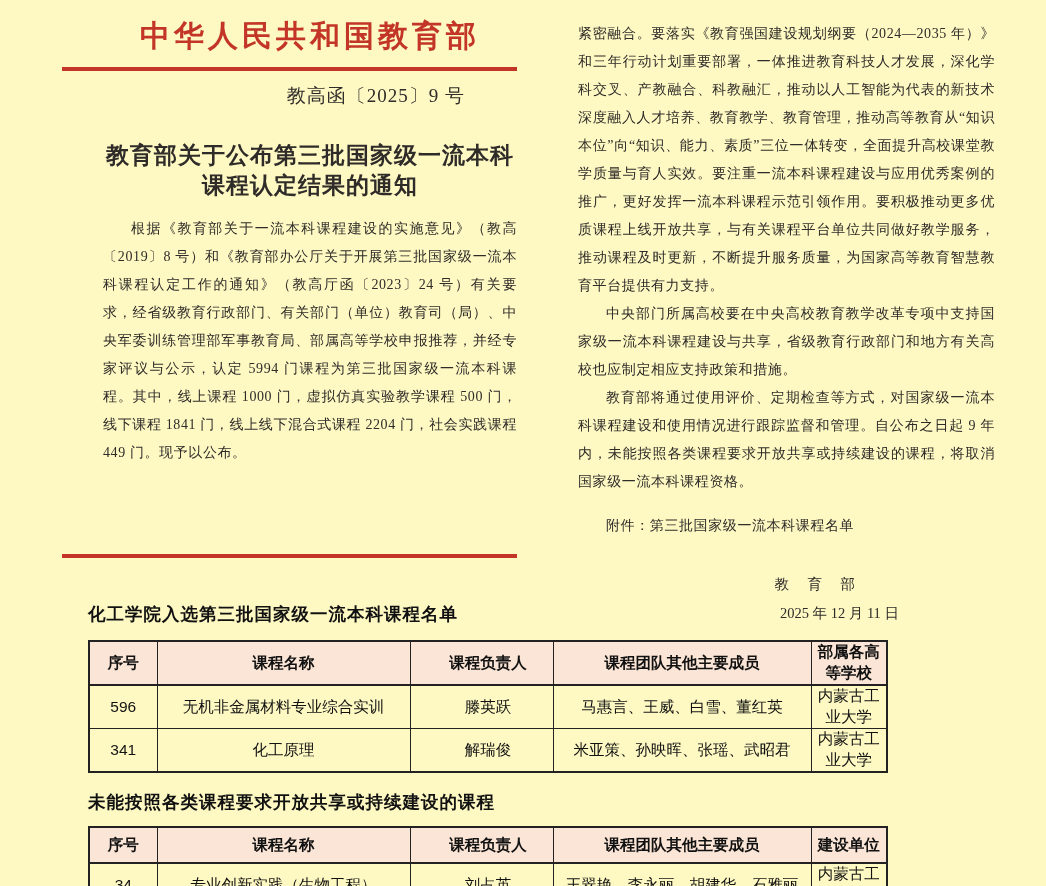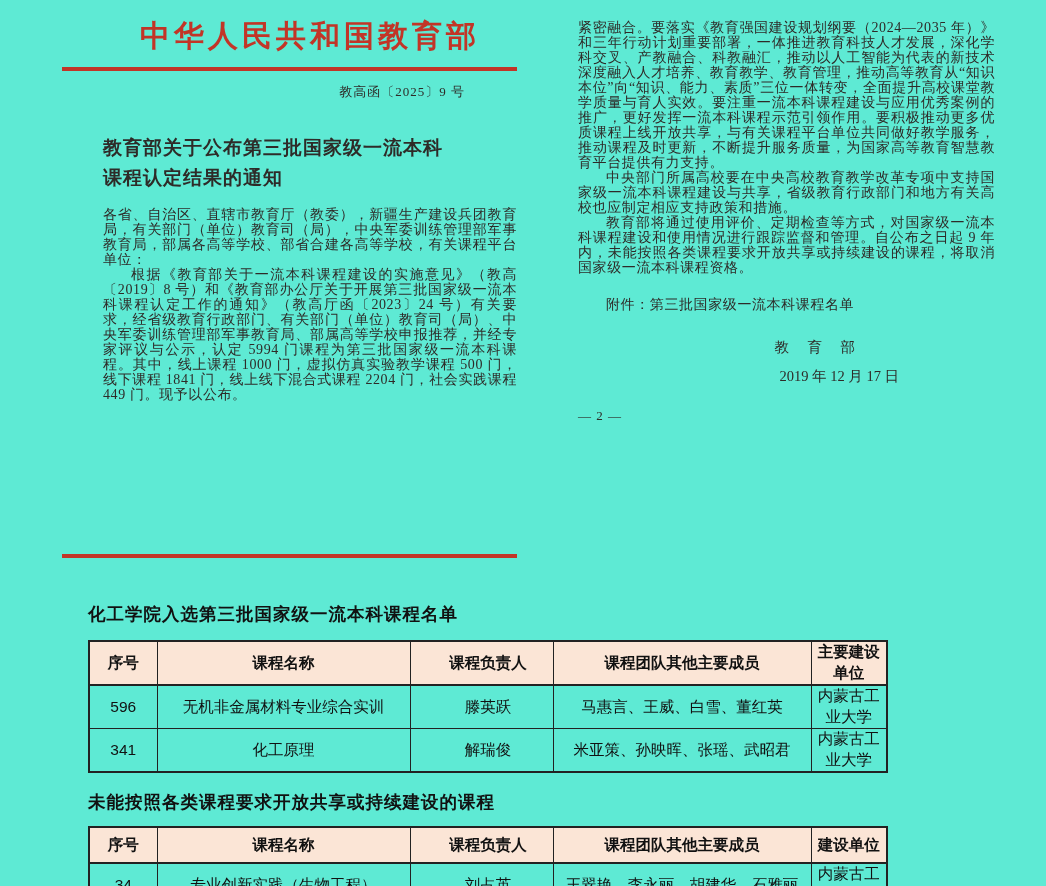--- a/index.html
+++ b/index.html
@@ -5,46 +5,46 @@
   :root{
     --red:#c23527;
     --peach:#fbe5d6;
     --ink:#2e2b28;
     --table-ink:#111111;
     --border:#222222;
   }
   *{box-sizing:border-box;}
   body{margin:0;background:#ffffff;}
   .page{
-    position:relative;width:1046px;height:886px;background:#5eead4;overflow:hidden;
+    position:relative;width:1046px;height:886px;background:#fef9c3;overflow:hidden;
     font-family:"Liberation Serif","DejaVu Serif",serif;color:var(--ink);
   }
 
   
   .doc-col{position:absolute;}
   .doc-col.left{left:62px;top:16px;width:455px;}
   .doc-col.right{left:578px;top:20px;width:417px;}
 
   .agency{
     color:var(--red);font-weight:700;font-size:30px;letter-spacing:4px;
     text-align:center;padding-left:41px;white-space:nowrap;
   }
   .redline{height:3px;border-top:3px solid var(--red);border-bottom:1px solid var(--red);margin-top:10px;}
   .footer-line{position:absolute;top:538px;left:0;right:0;margin:0;}
 
   .left-content{padding-left:41px;}
-  .doc-number{margin-top:12px;text-align:right;padding-right:52px;font-size:13px;letter-spacing:1px;}
-  .doc-title{margin:32px 0 0;font-size:19px;font-weight:700;text-align:left;line-height:30px;letter-spacing:1px;}
-  .body{margin-top:14px;font-size:14px;line-height:15px;text-align:justify;letter-spacing:0.6px;}
+  .doc-number{margin-top:12px;text-align:right;padding-right:52px;font-size:19px;letter-spacing:1px;}
+  .doc-title{margin:32px 0 0;font-size:23px;font-weight:700;text-align:center;line-height:30px;letter-spacing:1px;}
+  .body{margin-top:14px;font-size:14px;line-height:28px;text-align:justify;letter-spacing:0.6px;}
   .right .body{margin-top:0;}
   .body p{margin:0;}
   .body p.indent{text-indent:2em;}
 
   .attachment{margin:21px 0 0;font-size:14px;text-indent:2em;letter-spacing:0.6px;}
-  .signature{margin-top:24px;font-size:14.5px;}
+  .signature{margin-top:40px;font-size:14.5px;}
   .signer{text-align:right;padding-right:138px;letter-spacing:2px;}
   .sign-date{margin-top:10px;text-align:right;padding-right:96px;}
   .page-number{margin-top:22px;font-size:13px;letter-spacing:1px;}
 
   
   .list-section{
     position:absolute;left:88px;top:598px;width:900px;
     font-family:"Liberation Sans","DejaVu Sans",sans-serif;color:var(--table-ink);
   }
   .table-title{margin:4px 0 14px;font-size:17.5px;font-weight:700;text-align:left;letter-spacing:1px;}
@@ -65,51 +65,50 @@
 
 <div class="page">
 
   <div class="doc-col left">
     <div class="agency">中华人民共和国教育部</div>
     <div class="redline"></div>
     <div class="left-content">
       <div class="doc-number">教高函〔2025〕9 号</div>
       <h1 class="doc-title"><span>教育部关于公布第三批国家级一流本科</span><br><span>课程认定结果的通知</span></h1>
       <div class="body">
-          <p>各省、自治区、直辖市教育厅（教委），新疆生产建设兵团教育局，有关部门（单位）教育司（局），中央军委训练管理部军事教育局，部属各高等学校、部省合建各高等学校，有关课程平台单位：</p>
           <p class="indent">根据《教育部关于一流本科课程建设的实施意见》（教高〔2019〕8 号）和《教育部办公厅关于开展第三批国家级一流本科课程认定工作的通知》（教高厅函〔2023〕24 号）有关要求，经省级教育行政部门、有关部门（单位）教育司（局）、中央军委训练管理部军事教育局、部属高等学校申报推荐，并经专家评议与公示，认定 5994 门课程为第三批国家级一流本科课程。其中，线上课程 1000 门，虚拟仿真实验教学课程 500 门，线下课程 1841 门，线上线下混合式课程 2204 门，社会实践课程 449 门。现予以公布。</p>
         </div>
     </div>
     <div class="redline footer-line"></div>
   </div>
 
   <div class="doc-col right">
     <div class="body">
         <p>紧密融合。要落实《教育强国建设规划纲要（2024—2035 年）》和三年行动计划重要部署，一体推进教育科技人才发展，深化学科交叉、产教融合、科教融汇，推动以人工智能为代表的新技术深度融入人才培养、教育教学、教育管理，推动高等教育从“知识本位”向“知识、能力、素质”三位一体转变，全面提升高校课堂教学质量与育人实效。要注重一流本科课程建设与应用优秀案例的推广，更好发挥一流本科课程示范引领作用。要积极推动更多优质课程上线开放共享，与有关课程平台单位共同做好教学服务，推动课程及时更新，不断提升服务质量，为国家高等教育智慧教育平台提供有力支持。</p>
         <p class="indent">中央部门所属高校要在中央高校教育教学改革专项中支持国家级一流本科课程建设与共享，省级教育行政部门和地方有关高校也应制定相应支持政策和措施。</p>
         <p class="indent">教育部将通过使用评价、定期检查等方式，对国家级一流本科课程建设和使用情况进行跟踪监督和管理。自公布之日起 9 年内，未能按照各类课程要求开放共享或持续建设的课程，将取消国家级一流本科课程资格。</p>
       </div>
     <p class="attachment">附件：第三批国家级一流本科课程名单</p>
     <div class="signature">
       <div class="signer">教　育　部</div>
-      <div class="sign-date">2019 年 12 月 17 日</div>
+      <div class="sign-date">2025 年 12 月 11 日</div>
     </div>
     <div class="page-number">— 2 —</div>
   </div>
 
   <section class="list-section">
     <h2 class="table-title">化工学院入选第三批国家级一流本科课程名单</h2>
     <table class="course-table">
         <thead>
           <tr>
             <th>序号</th>
             <th>课程名称</th>
             <th>课程负责人</th>
             <th>课程团队其他主要成员</th>
-            <th>主要建设单位</th>
+            <th>部属各高等学校</th>
           </tr>
         </thead>
         <tbody>
           <tr>
             <td>596</td>
             <td>无机非金属材料专业综合实训</td>
             <td>滕英跃</td>
             <td>马惠言、王威、白雪、董红英</td>
             <td>内蒙古工业大学</td>
           </tr>

